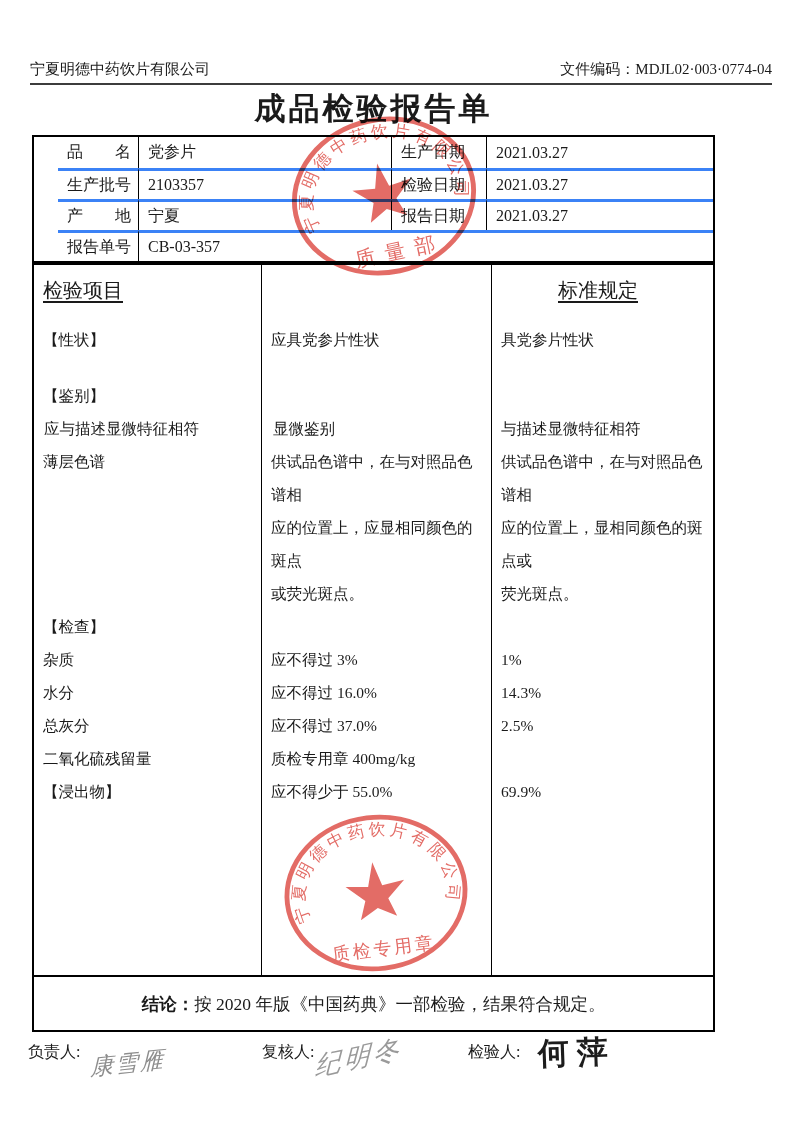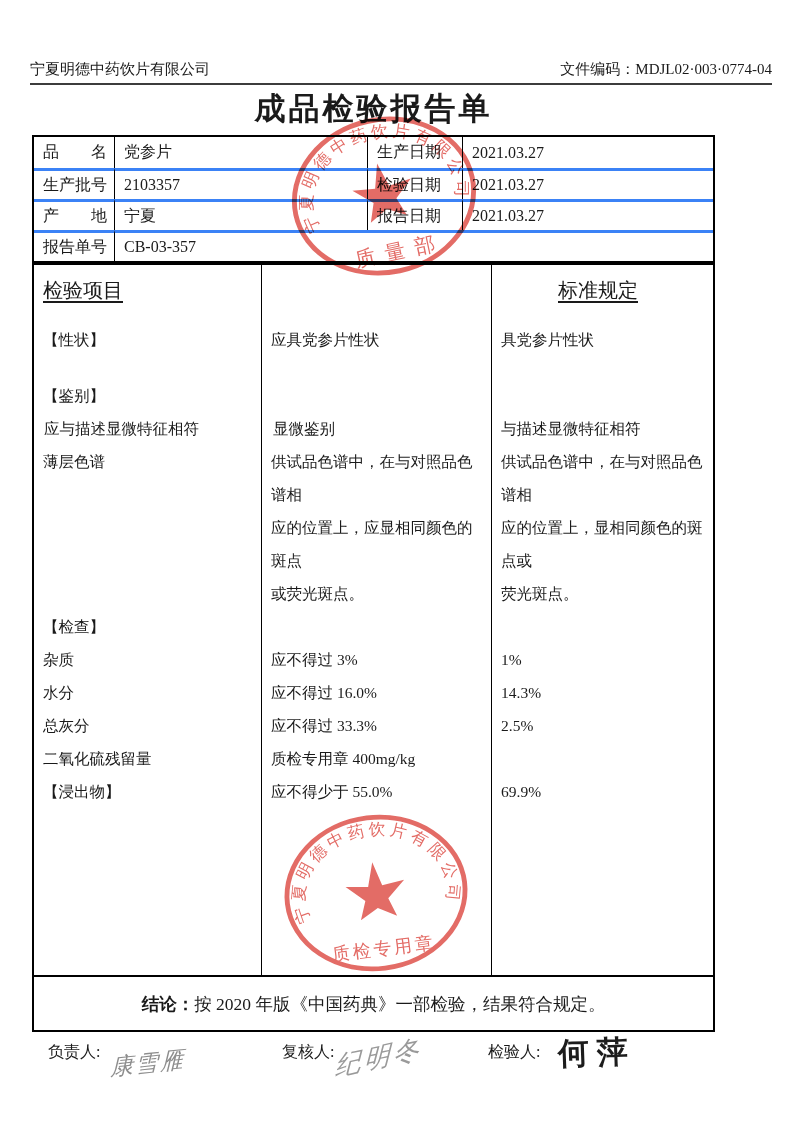--- a/index.html
+++ b/index.html
@@ -14,21 +14,21 @@
     display:flex; justify-content:space-between; font-size:15px; }
   .header-rule { position:absolute; top:83px; left:30px; width:742px;
     border-top:2px solid #3c3c3c; }
   .title { position:absolute; top:88px; left:32px; width:683px;
     text-align:center; font-size:31px; font-weight:bold; letter-spacing:3px; }
 
   
   .info-table { position:absolute; top:135px; left:32px; width:683px; height:128px;
     border:2px solid #000; display:grid;
     grid-template-columns:80px 253px 95px 1fr;
-    grid-template-rows:repeat(4,1fr); font-size:16px; }
+    grid-template-rows:repeat(4,1fr); font-size:16px;padding-left:24px; }
   .info-cell { padding-left:9px; display:flex; align-items:center; }
   .bt { border-top:3px solid #3b82f6; }
   .bl { border-left:1px solid #000; }
   .merged { grid-column:2 / 5; }
 
   
   .insp-table { position:absolute; top:263px; left:32px; width:683px; height:712px;
     border-left:2px solid #000; border-right:2px solid #000; border-top:2px solid #000;
     font-size:15.5px; }
   .vline { position:absolute; top:0; bottom:0; width:1px; background:#000; }
@@ -46,21 +46,21 @@
   .standard-cell { width:230px; padding-left:10px; padding-right:6px; }
   .result-cell { flex:1; padding-left:10px; padding-right:6px; }
 
   
   .conclusion { position:absolute; top:975px; left:32px; width:683px; height:57px;
     border:2px solid #000; display:flex; align-items:center; justify-content:center;
     font-size:17.5px; }
   .conclusion .c-label { font-weight:bold; }
 
   
-  .footer { position:absolute; top:1040px; left:44px; width:700px; height:70px; font-size:16px; }
+  .footer { position:absolute; top:1040px; left:24px; width:700px; height:70px; font-size:16px; }
   .f-label { position:absolute; top:2px; }
   .lbl-resp { left:4px; } .lbl-review { left:238px; } .lbl-inspect { left:444px; }
   .sig { position:absolute; font-style:italic; }
   .sig-resp { left:66px; top:8px; color:#8d8d8d; font-size:23px;
     transform:rotate(-6deg) skewX(-6deg); letter-spacing:2px; }
   .sig-review { left:290px; top:0px; color:#9a9a9a; font-size:26px;
     transform:rotate(-12deg) skewX(-14deg); letter-spacing:4px; }
   .sig-inspect { left:514px; top:-8px; color:#1c1c1c; font-size:31px; font-weight:bold;
     transform:rotate(-2deg); letter-spacing:8px; font-style:normal; }
 
@@ -143,21 +143,21 @@
         <div class="insp-cell standard-cell">应不得过 3%</div>
         <div class="insp-cell result-cell">1%</div>
       </div>
       <div class="insp-row">
         <div class="insp-cell item-cell">水分</div>
         <div class="insp-cell standard-cell">应不得过 16.0%</div>
         <div class="insp-cell result-cell">14.3%</div>
       </div>
       <div class="insp-row">
         <div class="insp-cell item-cell">总灰分</div>
-        <div class="insp-cell standard-cell">应不得过 33.3%</div>
+        <div class="insp-cell standard-cell">应不得过 37.0%</div>
         <div class="insp-cell result-cell">2.5%</div>
       </div>
       <div class="insp-row">
         <div class="insp-cell item-cell">二氧化硫残留量</div>
         <div class="insp-cell standard-cell">质检专用章 400mg/kg</div>
       </div>
       <div class="insp-row">
         <div class="insp-cell item-cell">【浸出物】</div>
         <div class="insp-cell standard-cell">应不得少于 55.0%</div>
         <div class="insp-cell result-cell">69.9%</div>

